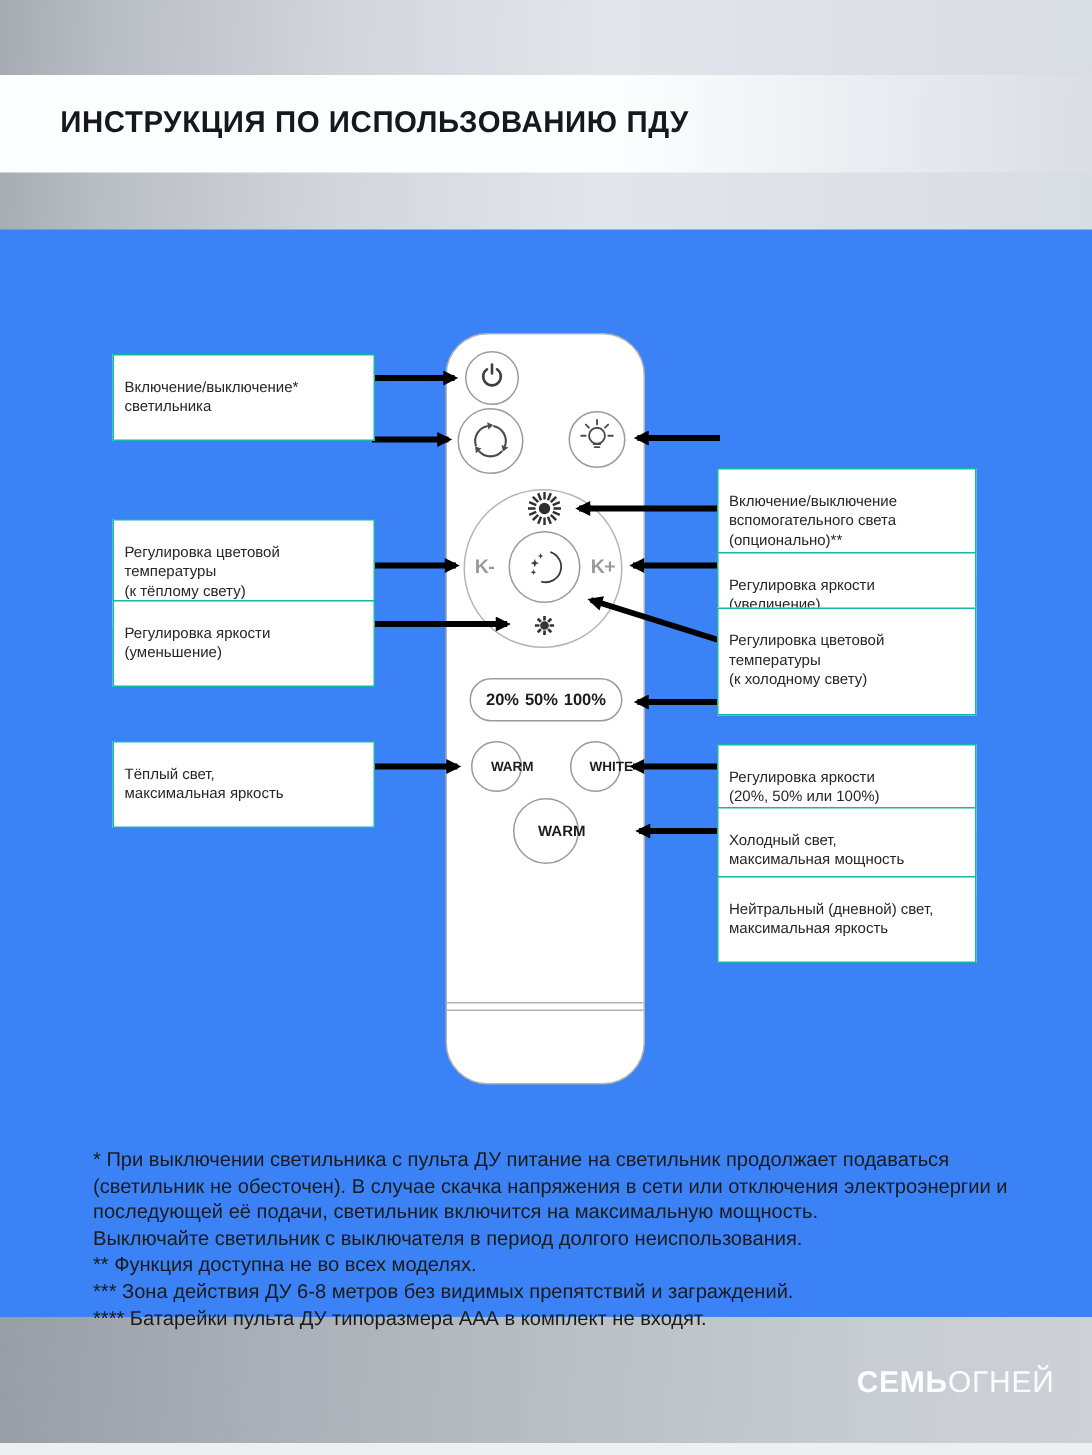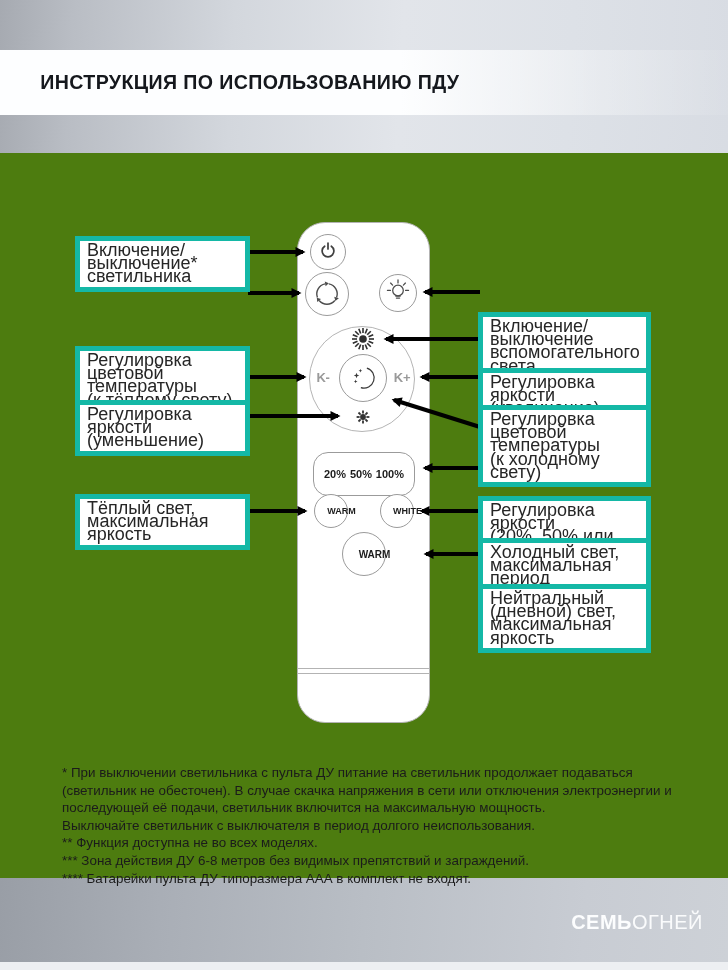--- a/index.html
+++ b/index.html
@@ -1,18 +1,18 @@
 <!DOCTYPE html>
 <html><head>
 <meta charset="utf-8">
 <style>
   html,body{margin:0;padding:0;background:#ffffff;}
   .page{
     position:relative;width:728px;height:970px;margin:0 auto;overflow:hidden;
-    background:#4d7c0f;font-family:"Liberation Sans", sans-serif;
+    background:#3b82f6;font-family:"Liberation Sans", sans-serif;
   }
   
   .band-top{
     position:absolute;left:0;top:0;width:728px;height:153px;
     background:linear-gradient(93deg,#a6aab1 0%,#b9bdc4 10%,#d3d7dd 32%,#e2e5ea 55%,#dde1e7 78%,#d8dce3 100%);
   }
   .title-band{
     position:absolute;left:0;top:50px;width:728px;height:65px;
     background:linear-gradient(90deg,rgba(253,254,255,1) 0%,rgba(253,254,255,1) 55%,rgba(253,254,255,.35) 82%,rgba(253,254,255,.05) 100%);
     display:flex;align-items:center;
@@ -29,42 +29,42 @@
     position:absolute;left:0;top:962px;width:728px;height:8px;background:#edeff2;
   }
   .brand{
     position:absolute;right:25px;top:911px;color:#fcfdfe;font-size:20px;letter-spacing:.5px;white-space:nowrap;
   }
   .brand .b{font-weight:700;}
   .brand .l{font-weight:400;opacity:.96;}
 
   
   .label-box{
-    position:absolute;box-sizing:border-box;background:#ffffff;border:5px solid #14b8a6;
-    padding:3px 7px;font-size:18px;line-height:13.2px;color:#262626;white-space:pre-line;z-index:4;
+    position:absolute;box-sizing:border-box;background:#ffffff;border:1px solid #14b8a6;
+    padding:15px 7px;font-size:10px;line-height:13.2px;color:#262626;white-space:pre-line;z-index:4;
   }
   .lb-left{left:75px;width:175px;}
   .lb-right{left:478px;width:173px;margin-top:44px;}
 
   
   .arrows{position:absolute;left:0;top:0;z-index:3;pointer-events:none;}
 
   
   .remote{
     position:absolute;left:297px;top:222px;width:131px;height:499px;z-index:1;
     border:1px solid #b3b3b3;border-radius:28px;background:#ffffff;
   }
   .rc{position:absolute;box-sizing:border-box;border:1px solid #9b9b9b;border-radius:50%;background:#fff;
       display:flex;align-items:center;justify-content:center;}
   .pad-outer{position:absolute;left:11px;top:103px;width:104px;height:104px;border:1px solid #b5b5b5;border-radius:50%;}
   .pad-inner{position:absolute;left:41px;top:131px;width:46px;height:46px;border:1px solid #9b9b9b;border-radius:50%;
       display:flex;align-items:center;justify-content:center;}
   .k-label{position:absolute;width:24px;text-align:center;font-size:13px;font-weight:700;color:#9a9a9a;letter-spacing:-.3px;}
   .pill{
-    position:absolute;left:15px;top:229px;width:102px;height:44px;box-sizing:border-box;
+    position:absolute;left:15px;top:229px;width:102px;height:29px;box-sizing:border-box;
     border:1px solid #9b9b9b;border-radius:15px;display:flex;align-items:center;justify-content:space-between;
     padding:0 10px;font-size:11px;font-weight:700;color:#1c1c1c;
   }
   .btn-txt{font-weight:700;color:#1c1c1c;margin-left:21px;}
   .seam{position:absolute;left:0;right:0;top:445px;height:4px;border-top:1px solid #b3b3b3;border-bottom:1px solid #b3b3b3;}
 
   
   .footnotes{
     position:absolute;left:62px;top:764px;width:624px;z-index:2;
     font-size:13.4px;line-height:17.6px;color:#1b1b1b;white-space:pre-line;
@@ -117,21 +117,21 @@
 вспомогательного света
 (опционально)**</div>
   <div class="label-box lb-right" style="top:324px">Регулировка яркости
 (увеличение)</div>
   <div class="label-box lb-right" style="top:361px">Регулировка цветовой
 температуры
 (к холодному свету)</div>
   <div class="label-box lb-right" style="top:452px">Регулировка яркости
 (20%, 50% или 100%)</div>
   <div class="label-box lb-right" style="top:494px">Холодный свет,
-максимальная период</div>
+максимальная мощность</div>
   <div class="label-box lb-right" style="top:540px">Нейтральный (дневной) свет,
 максимальная яркость</div>
 
   <div class="remote">
 
     <div class="rc" style="left:12px;top:11px;width:36px;height:36px">
       <span>
         <svg width="24" height="24" viewBox="0 0 36 36" fill="none" stroke="#3f3f3f" stroke-width="2.6" stroke-linecap="round">
           <path d="M 13.0,9.3 A 8.8,8.8 0 1 0 23.0,9.3"></path>
           <line x1="18" y1="4.5" x2="18" y2="13.5"></line>

